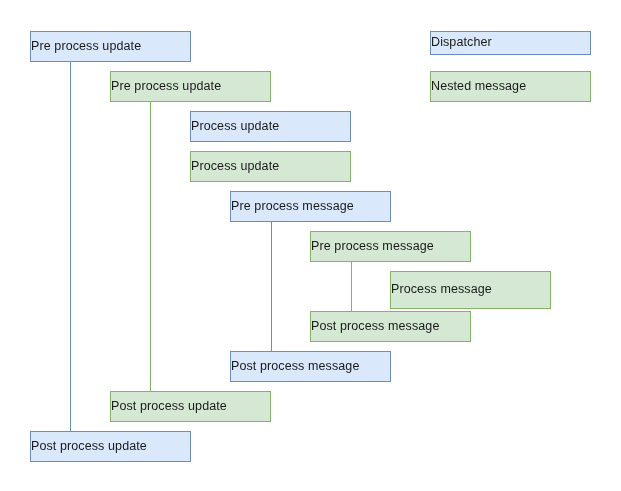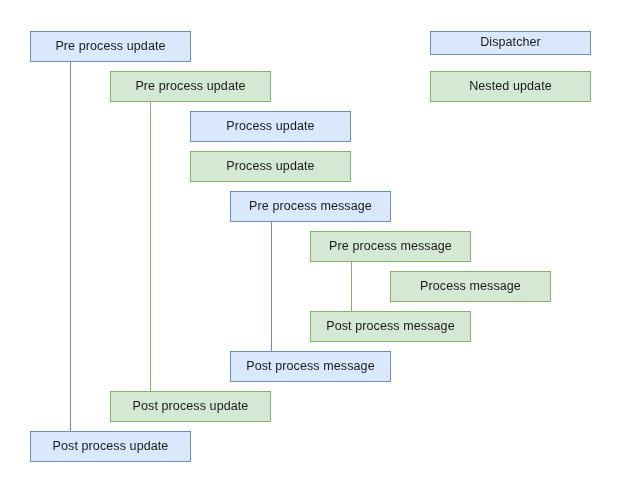--- a/index.html
+++ b/index.html
@@ -16,21 +16,21 @@
     width: 621px;
     height: 491px;
     background: #ffffff;
     overflow: hidden;
   }
   .node {
     position: absolute;
     box-sizing: border-box;
     display: flex;
     align-items: center;
-    justify-content: center;
+    justify-content: flex-start;
     font-size: 12.5px;
     line-height: 1.1;
     color: #1a1a1a;
     letter-spacing: 0.1px;
     white-space: nowrap;
     z-index: 2;
   }
   .node.blue {
     background: #dae8fc;
     border: 1px solid #6c8ebf;
@@ -75,37 +75,37 @@
       </div>
       <div class="node green" style="left: 190px; top: 151px; width: 161px; height: 31px;">
         <span>Process update</span>
       </div>
       <div class="node blue" style="left: 230px; top: 191px; width: 161px; height: 31px;">
         <span>Pre process message</span>
       </div>
       <div class="node green" style="left: 310px; top: 231px; width: 161px; height: 31px;">
         <span>Pre process message</span>
       </div>
-      <div class="node green" style="left: 390px; top: 271px; width: 161px; height: 31px;">
+      <div class="node green" style="left: 390px; top: 271px; width: 161px; height: 38px;">
         <span>Process message</span>
       </div>
       <div class="node green" style="left: 310px; top: 311px; width: 161px; height: 31px;">
         <span>Post process message</span>
       </div>
       <div class="node blue" style="left: 230px; top: 351px; width: 161px; height: 31px;">
         <span>Post process message</span>
       </div>
       <div class="node green" style="left: 110px; top: 391px; width: 161px; height: 31px;">
         <span>Post process update</span>
       </div>
       <div class="node blue" style="left: 30px; top: 431px; width: 161px; height: 31px;">
         <span>Post process update</span>
       </div>
     </div>
   <div id="legend-layer">
       <div class="node blue" style="left: 430px; top: 31px; width: 161px; height: 24px;">
         <span>Dispatcher</span>
       </div>
       <div class="node green" style="left: 430px; top: 71px; width: 161px; height: 31px;">
-        <span>Nested update</span>
+        <span>Nested message</span>
       </div>
     </div>
 </div>
 
 </body></html>

